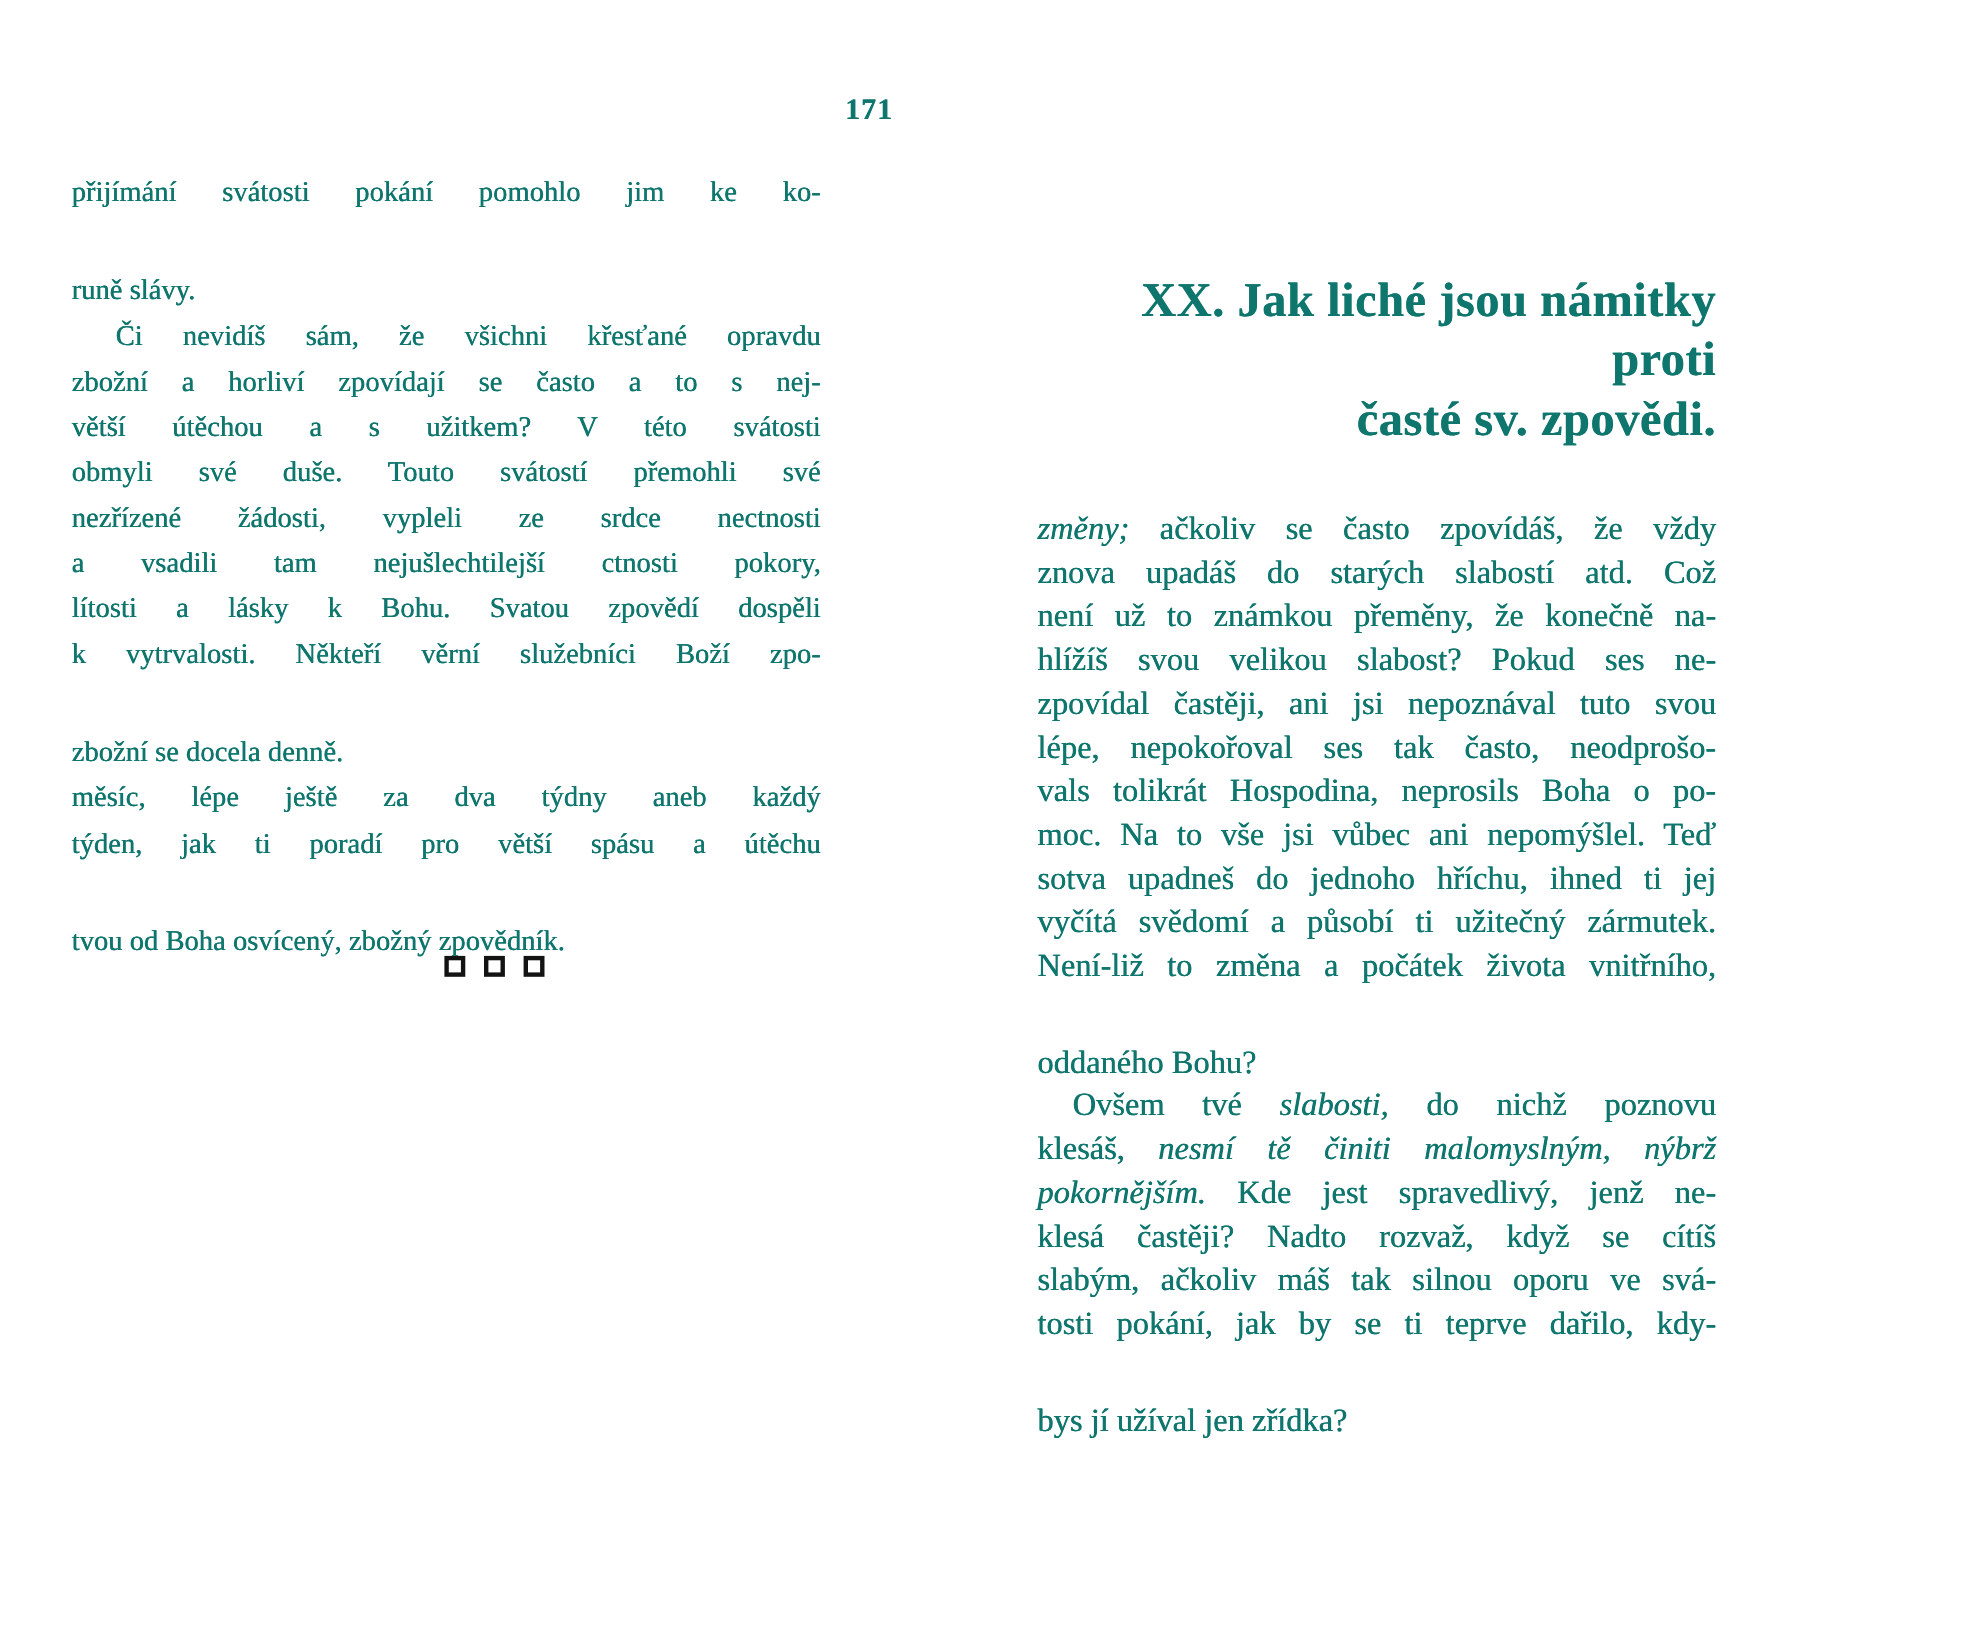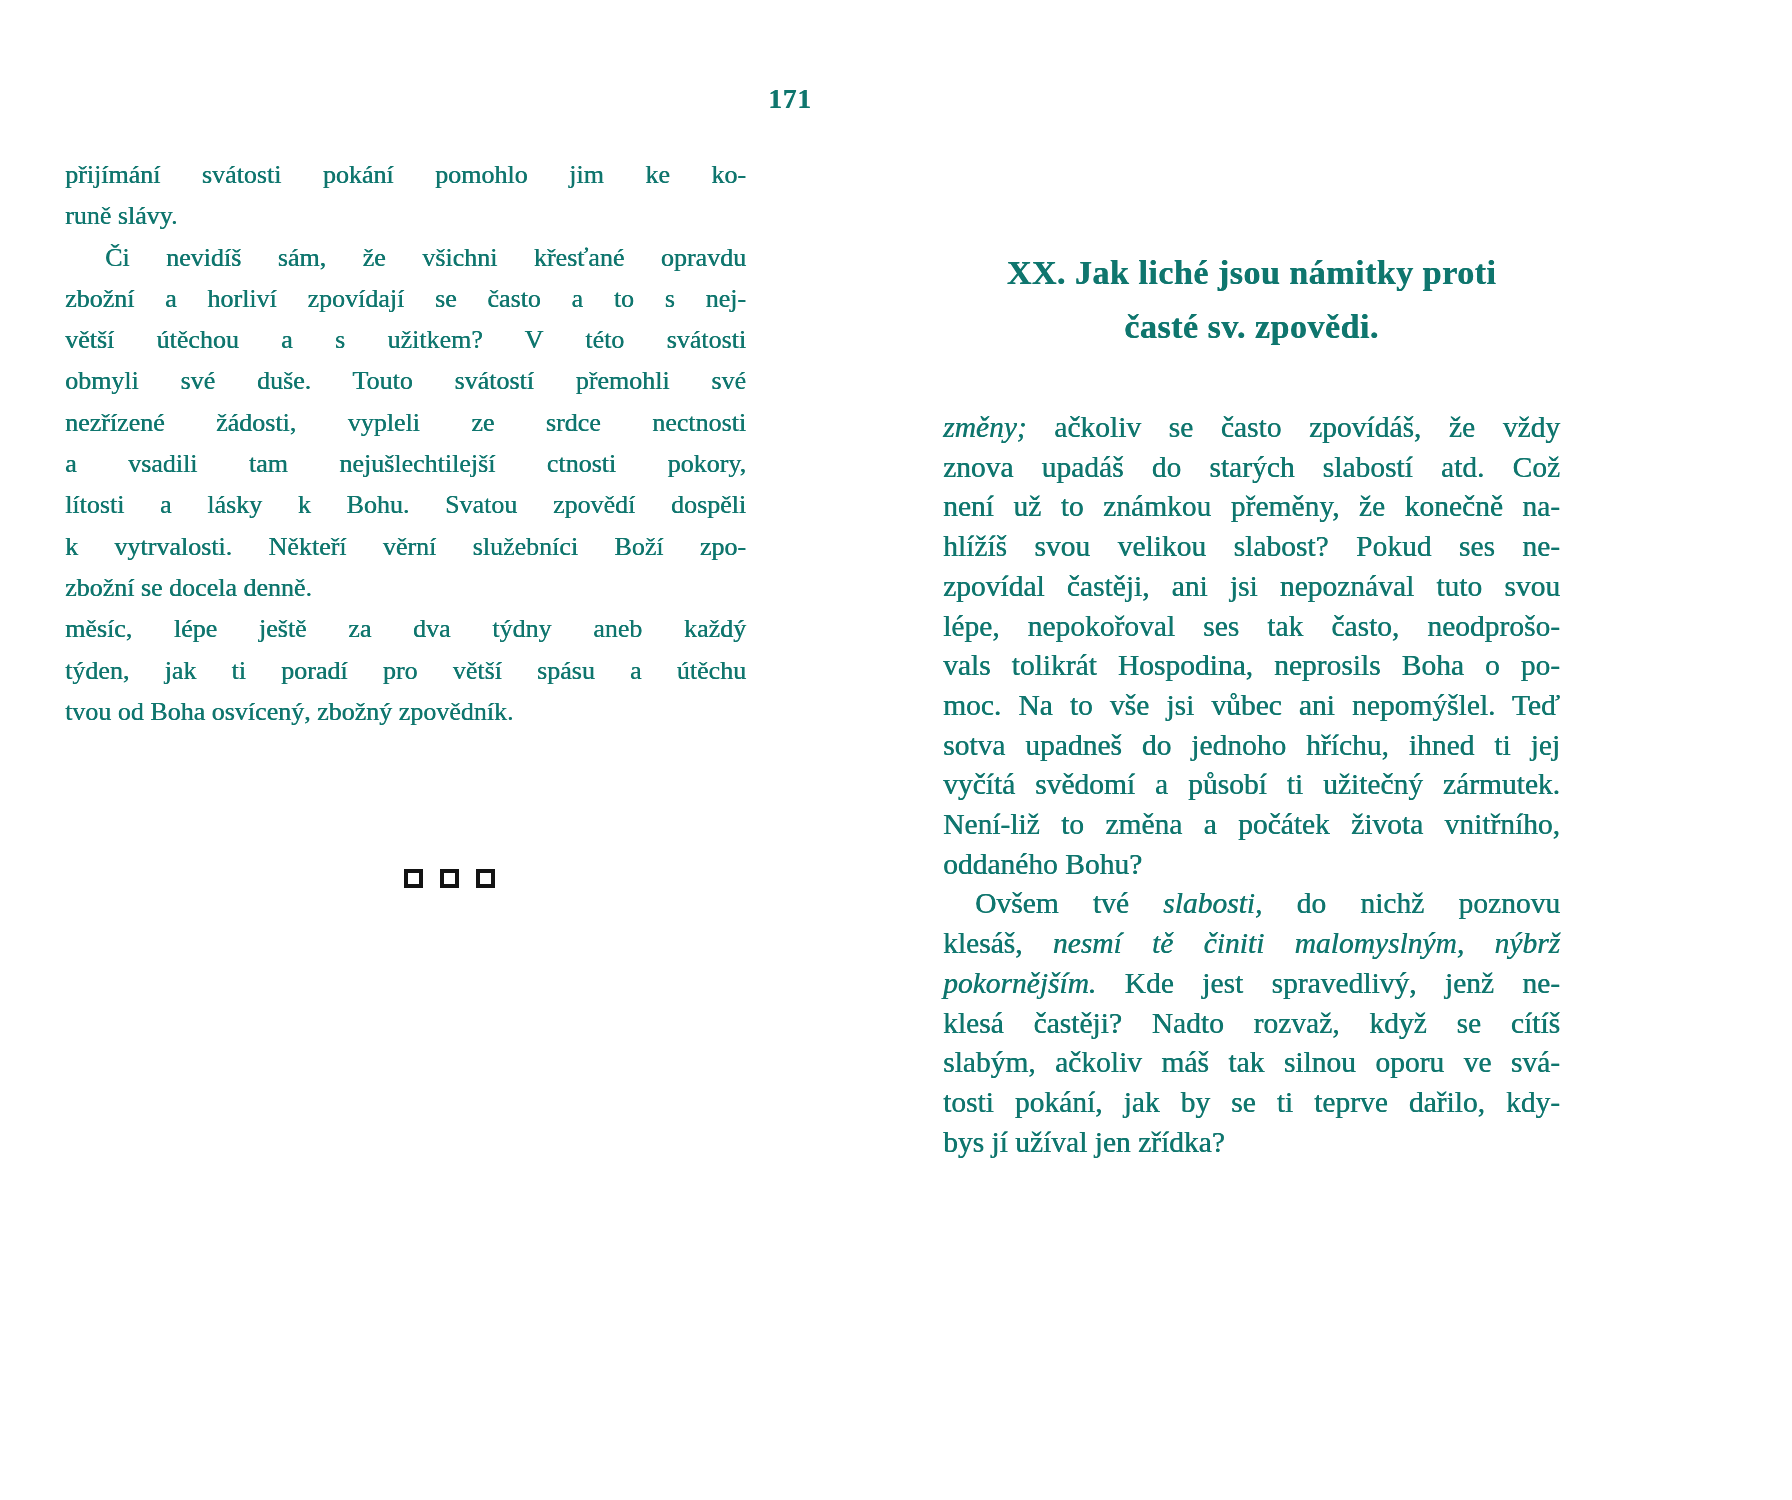--- a/index.html
+++ b/index.html
@@ -35,34 +35,34 @@
     line-height: 41.3px;
   }
   .col-right {
     left: 943px;
     top: 246px;
     width: 617px;
     font-size: 29.5px;
     line-height: 39.7px;
   }
   .heading {
-    text-align: center;
+    text-align: right;
     font-weight: 700;
-    font-size: 34px;
+    font-size: 44px;
     line-height: 54px;
     letter-spacing: 0.5px;
     margin: 0 0 54px 0;
   }
   .para { margin: 0; padding: 0; }
   .line {
     text-align: justify;
     text-align-last: justify;
     text-justify: inter-word;
   }
-  .line.flush { text-align-last: left; }
+  .line.flush { text-align-last: left; margin-top: 48px; }
   .col-left .line.first-indent { text-indent: 40px; }
   .col-right .line.first-indent { text-indent: 32px; }
   .it { font-style: italic; }
   .ornament {
     position: absolute;
     left: 404px;
     top: 869px;
     display: flex;
     gap: 17px;
   }

